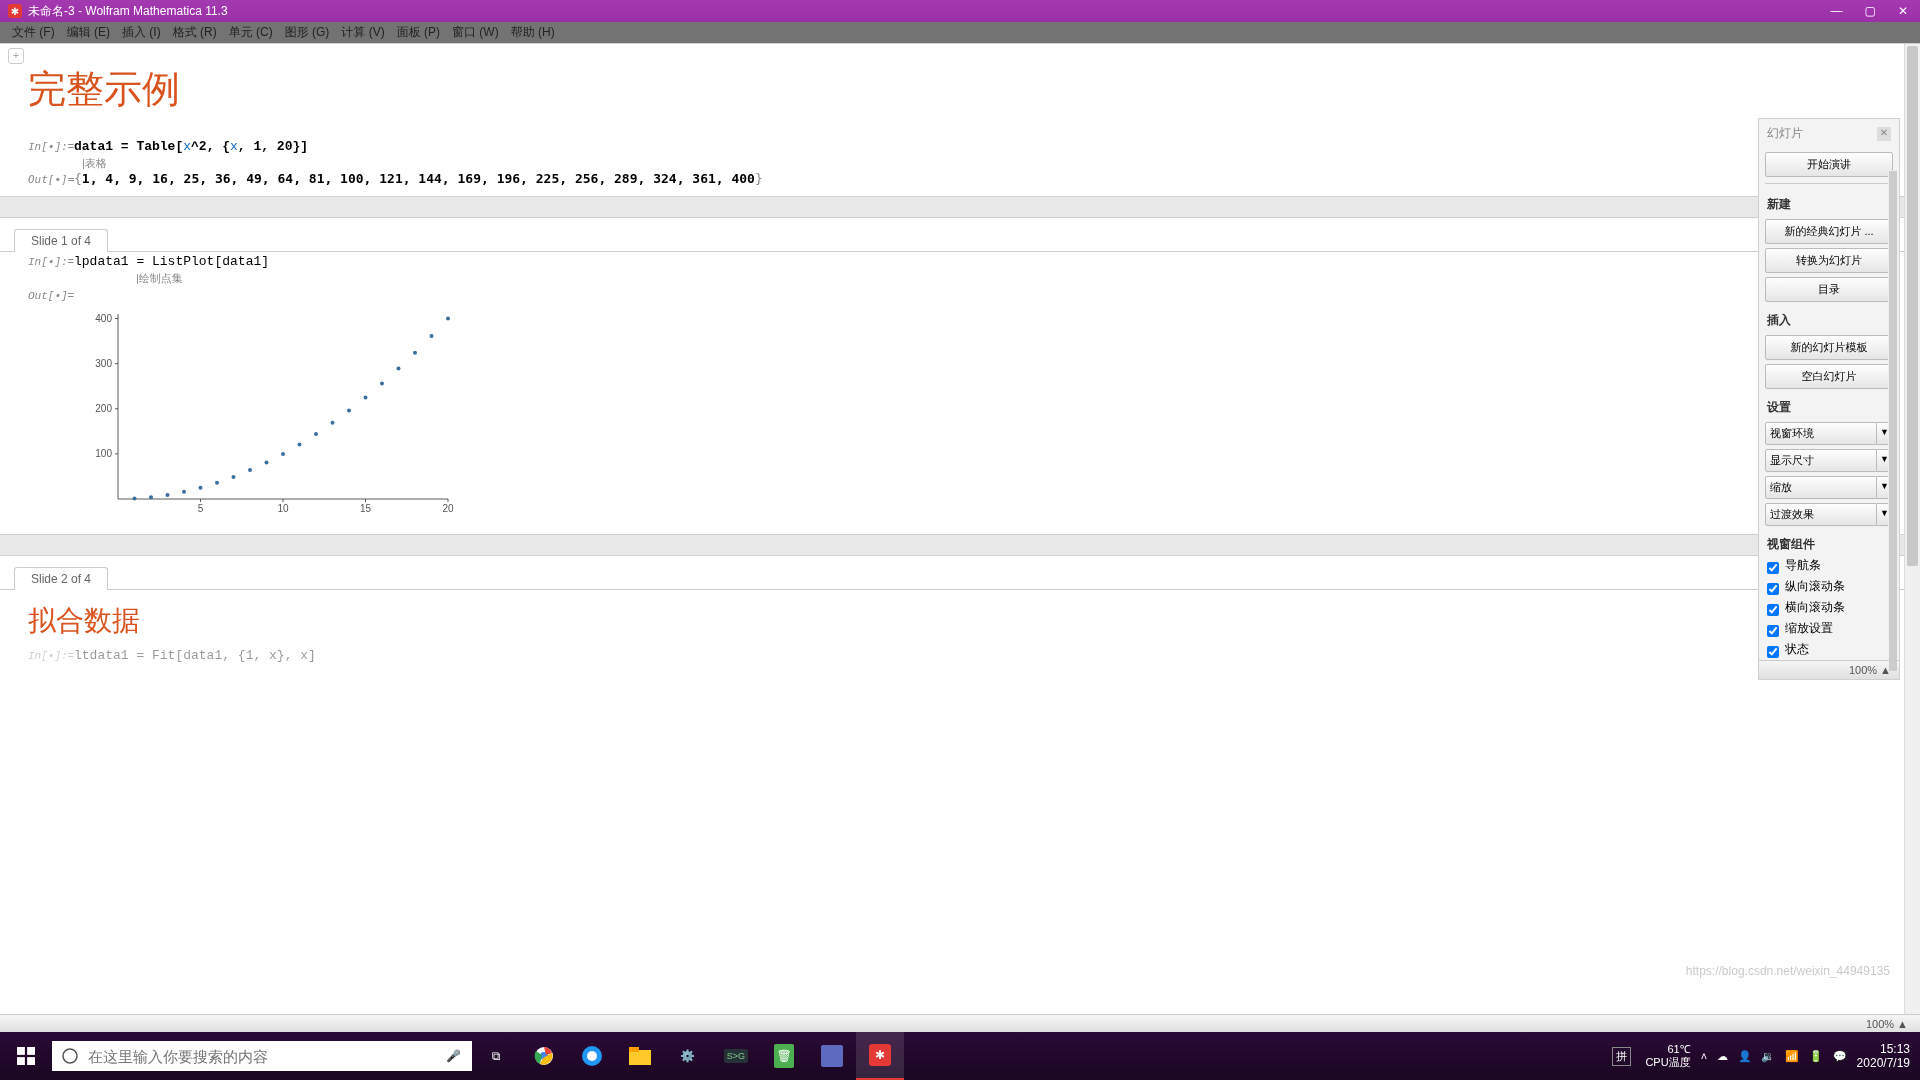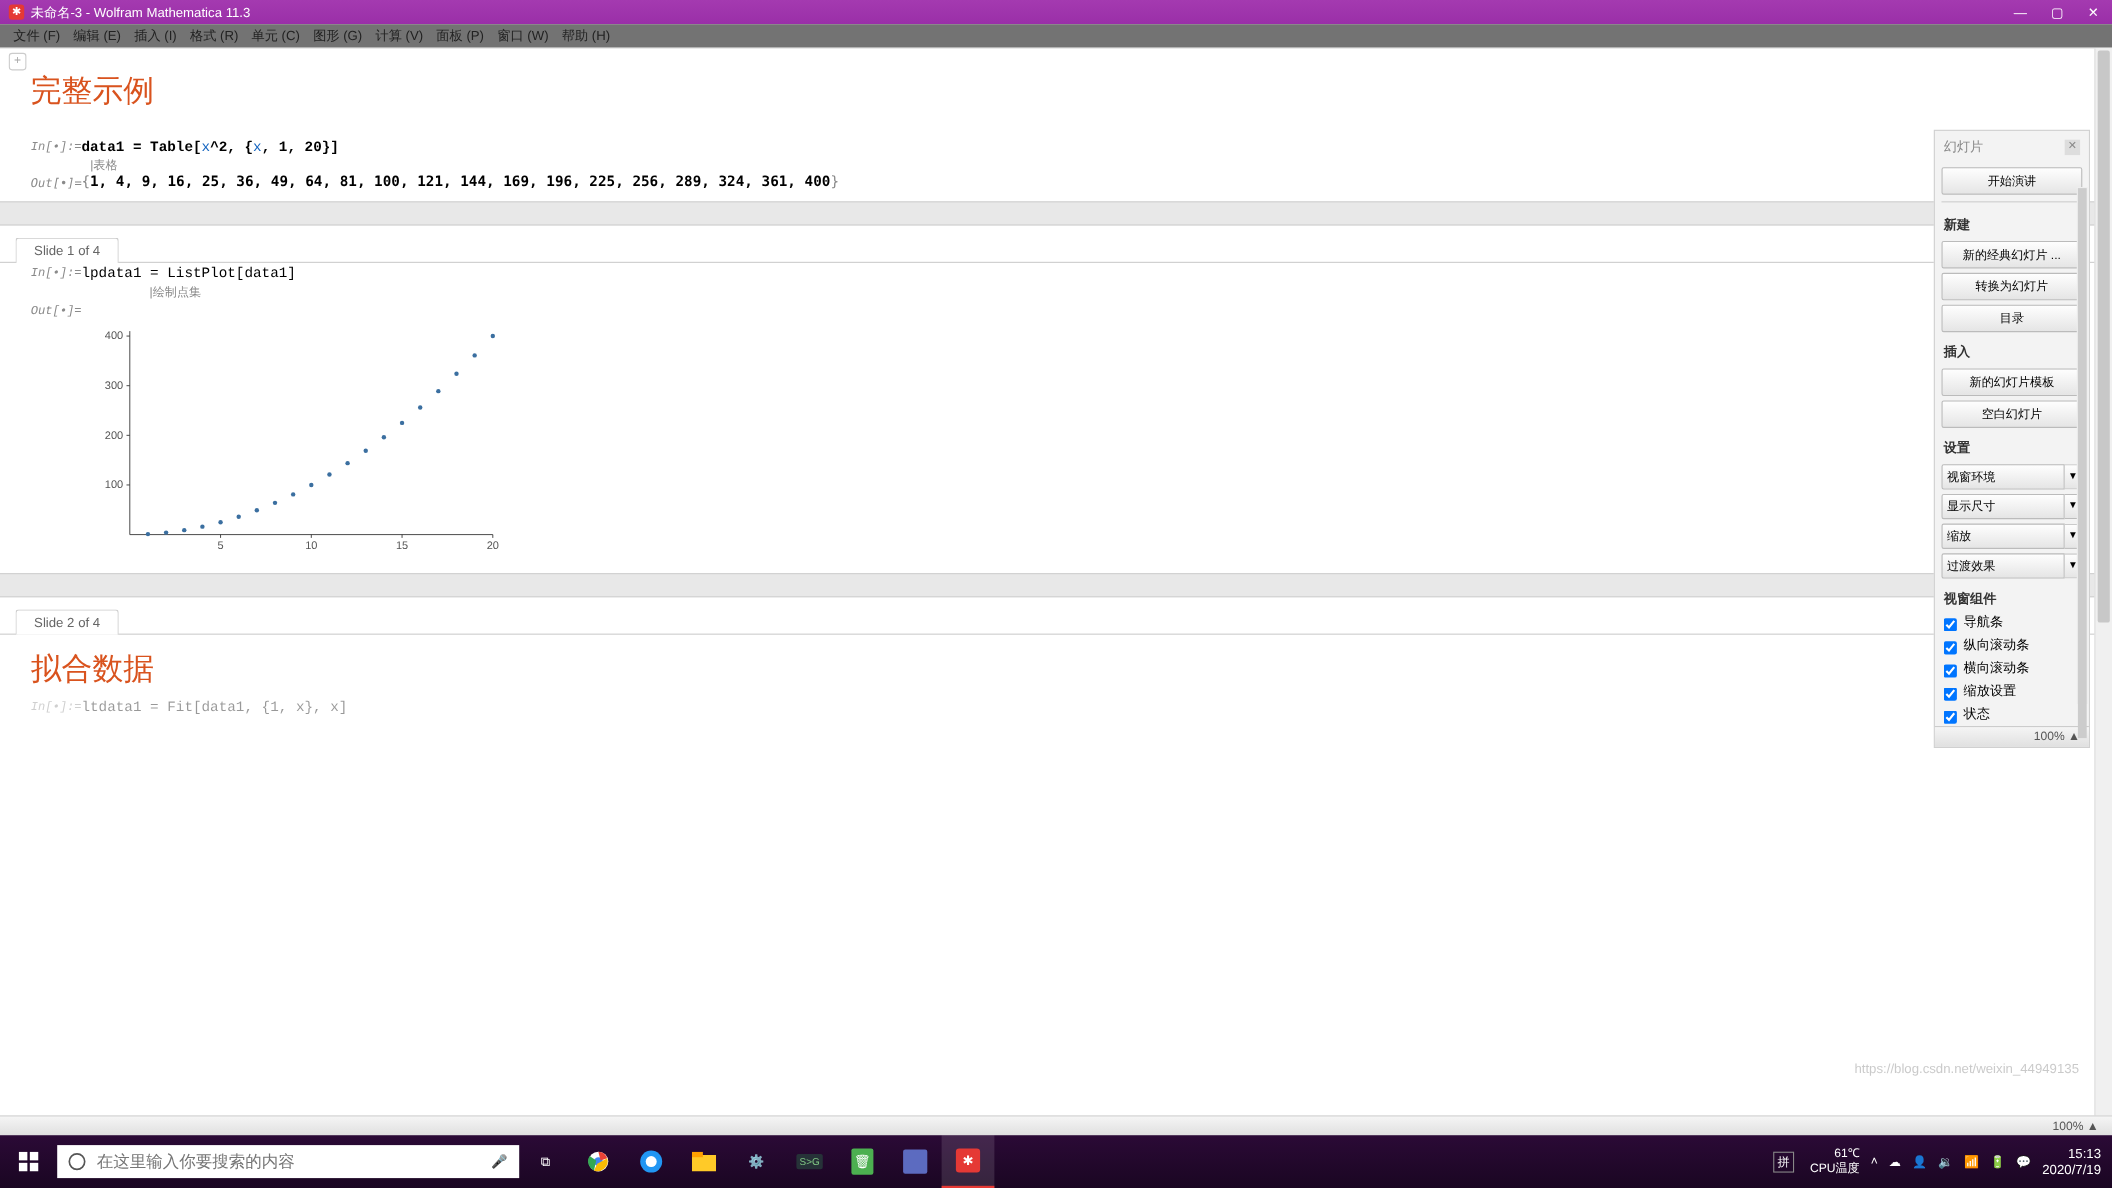--- a/index.html
+++ b/index.html
@@ -8,21 +8,21 @@
 .titlebar .app-icon { width: 14px; height: 14px; background: #e53935; border-radius: 3px; display: flex; align-items: center; justify-content: center; margin-right: 6px; font-size: 10px; }
 .titlebar .title { flex: 1; font-size: 12px; }
 .titlebar .win-controls { display: flex; gap: 22px; color: #fff; padding-right:4px;}
 .titlebar .win-controls span { cursor: default; }
 .menubar { height: 22px; background: #737373; border-bottom: 1px solid #d0d0d0; display: flex; align-items: center; padding: 0 6px; font-size: 12px; color: #222; }
 .menubar .menu-item { padding: 0 6px; cursor: default; }
 .content-area { position: relative; height: 988px; }
 .notebook { position: absolute; top: 0; left: 0; right: 0; bottom: 0; overflow: hidden; background: #fff; }
 .cell-add { position:absolute; top:4px; left:8px; width:16px; height:16px; border:1px solid #ccc; border-radius:3px; color:#aaa; font-size:11px; text-align:center; line-height:13px;}
 .section { padding: 20px 28px 10px 28px; }
-.section-title { font-family: Liberation Mono, monospace; font-size: 28px; font-weight: 400; color: #d9531e; margin-bottom: 12px; }
+.section-title { font-family: Liberation Mono, monospace; font-size: 38px; font-weight: 400; color: #d9531e; margin-bottom: 12px; }
 .slide-section-title { font-family: "SimSun", serif; font-size: 28px; color: #d9531e; padding: 12px 28px 6px 28px; }
 .io-row { display: flex; align-items: flex-start; padding: 2px 0 2px 28px; font-family: Consolas, "Courier New", monospace; font-size: 13px; }
 .io-label { color: #8a8a8a; font-style: italic; font-size: 11px; width: 46px; text-align: right; padding-right: 6px; padding-top:2px;}
 .io-content { white-space: pre; }
 .io-content .kw { color: #000; font-weight: bold; }
 .io-content .var { color: #1565c0; }
 .io-content .brace {color:#888;}
 .hint { color: #888; font-size: 11px; padding-left: 82px; }
 .hint2 { color: #888; font-size: 11px; padding-left: 136px; }
 .out-list { font-family: Consolas, monospace; font-size: 13px; padding-left: 28px; display:flex;}

